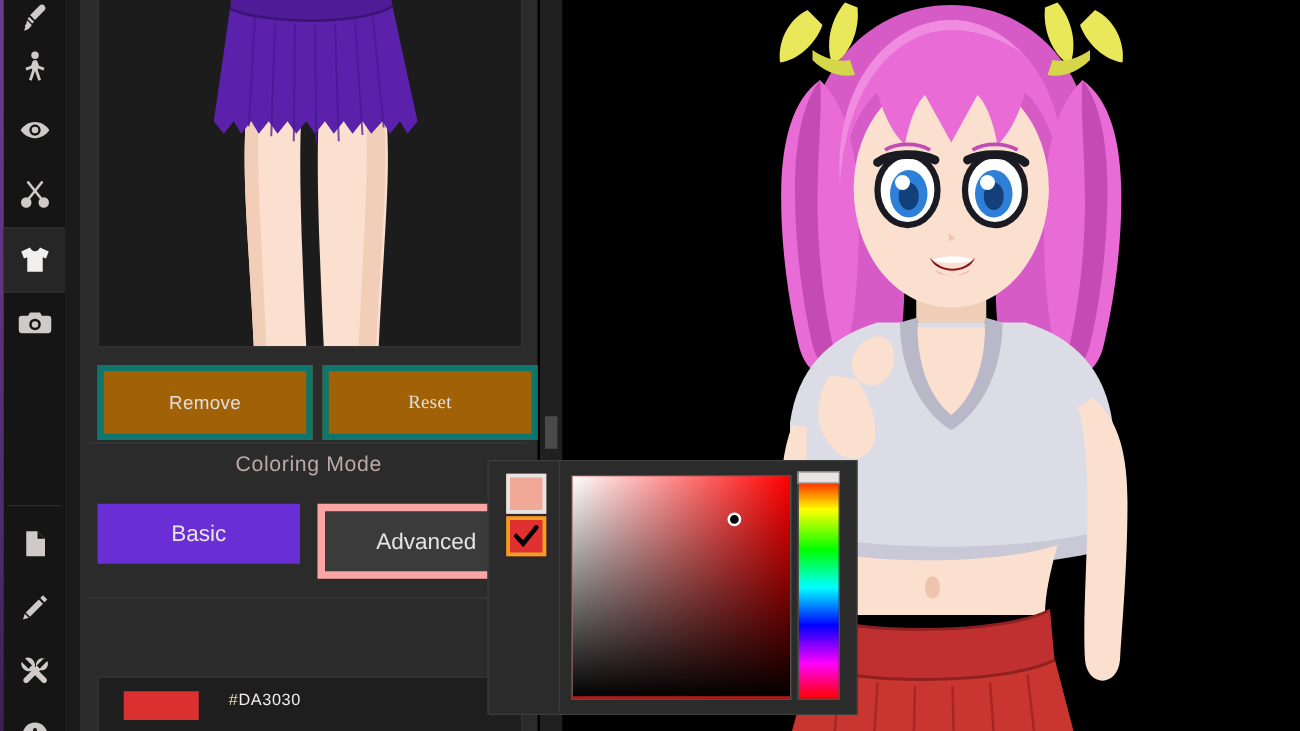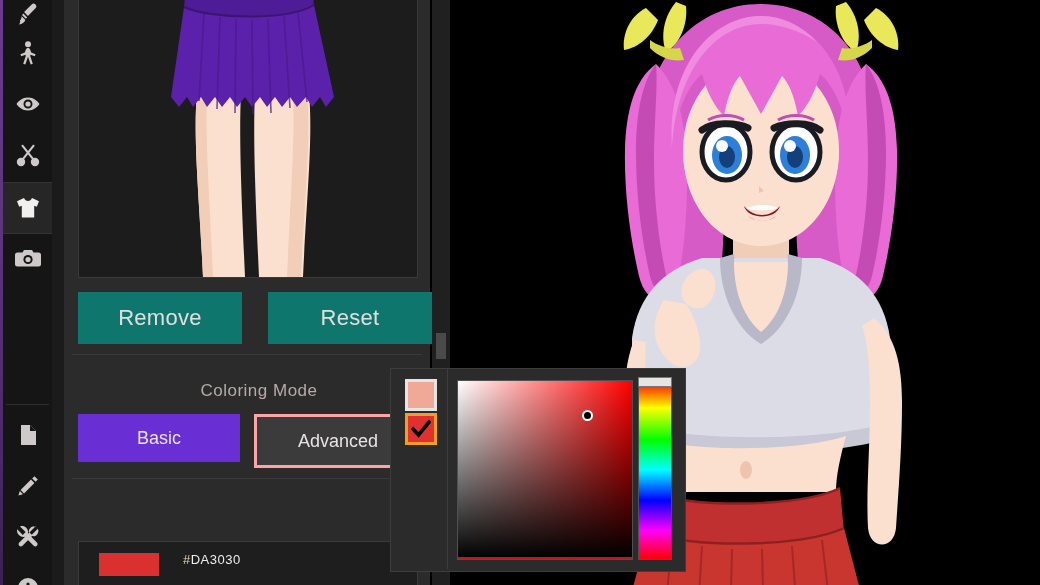--- a/index.html
+++ b/index.html
@@ -21,36 +21,36 @@
   
   #panel{position:absolute;left:64px;top:0;width:366px;height:585px;
     background:#2b2b2b;}
   #panel-left-shadow{position:absolute;left:52px;top:0;width:12px;height:585px;
     background:#1b1b1b;}
 
   #preview{position:absolute;left:14px;top:-60px;width:338px;height:336px;
     background:#1c1c1c;border:1px solid #3a3a3a;overflow:hidden;}
 
   .btn-row{position:absolute;left:14px;top:292px;width:338px;height:50px;}
-  .gbtn{position:absolute;top:0;width:162px;height:50px;background:#0f766e;
-    border:1px solid #0f766e;color:#e3dede;font-size:22px;display:flex;
+  .gbtn{position:absolute;top:0;width:162px;height:50px;background:#a16207;
+    border:5px solid #0f766e;color:#e3dede;font-size:15px;display:flex;
     align-items:center;justify-content:center;letter-spacing:.3px;}
   .gbtn.left{left:0;}
-  .gbtn.right{left:190px;}
+  .gbtn.right{left:180px;font-family:Liberation Serif, serif;}
 
   .divider{position:absolute;left:8px;width:350px;height:1px;background:#3a3a3a;}
 
   .section-label{position:absolute;left:0;width:366px;text-align:center;
     color:#b9a9a9;font-size:17px;letter-spacing:.5px;}
 
-  .mode-row{position:absolute;left:14px;top:414px;width:338px;height:48px;text-decoration:underline;}
+  .mode-row{position:absolute;left:14px;top:403px;width:338px;height:48px;text-decoration:underline;}
   .mbtn{position:absolute;top:0;width:162px;height:48px;display:flex;
     align-items:center;justify-content:center;font-size:18px;color:#e8e4e4;}
   .mbtn.left{left:0;background:#6a2fd4;}
-  .mbtn.right{left:176px;background:#3b3b3b;border:3px solid #fca5a5;}
+  .mbtn.right{left:176px;background:#3b3b3b;border:6px solid #fca5a5;}
 
   #color-row{position:absolute;left:14px;top:541px;width:338px;height:44px;
     background:#1e1e1e;border:1px solid #3a3a3a;}
   #color-chip{position:absolute;left:20px;top:11px;width:60px;height:23px;
     background:#DA3030;}
   #color-hex{position:absolute;left:104px;top:10px;font-size:13px;color:#f0ecec;
     letter-spacing:.5px;}
   #color-hex .hash{color:#e8d8a8;}
 
   
@@ -233,21 +233,21 @@
       </svg>
     </div>
 
     <div class="btn-row">
       <div class="gbtn left">Remove</div>
       <div class="gbtn right">Reset</div>
     </div>
 
     <div class="divider" style="top:354px;"></div>
 
-    <div class="section-label" style="top:381px;padding-left:12px;">Coloring Mode</div>
+    <div class="section-label" style="top:362px;">Coloring Mode</div>
 
     <div class="mode-row">
       <div class="mbtn left" style="background: rgb(106, 47, 212);">Basic</div>
       <div class="mbtn right">Advanced</div>
     </div>
 
     <div class="divider" style="top:478px;"></div>
 
 
     <div id="color-row">

